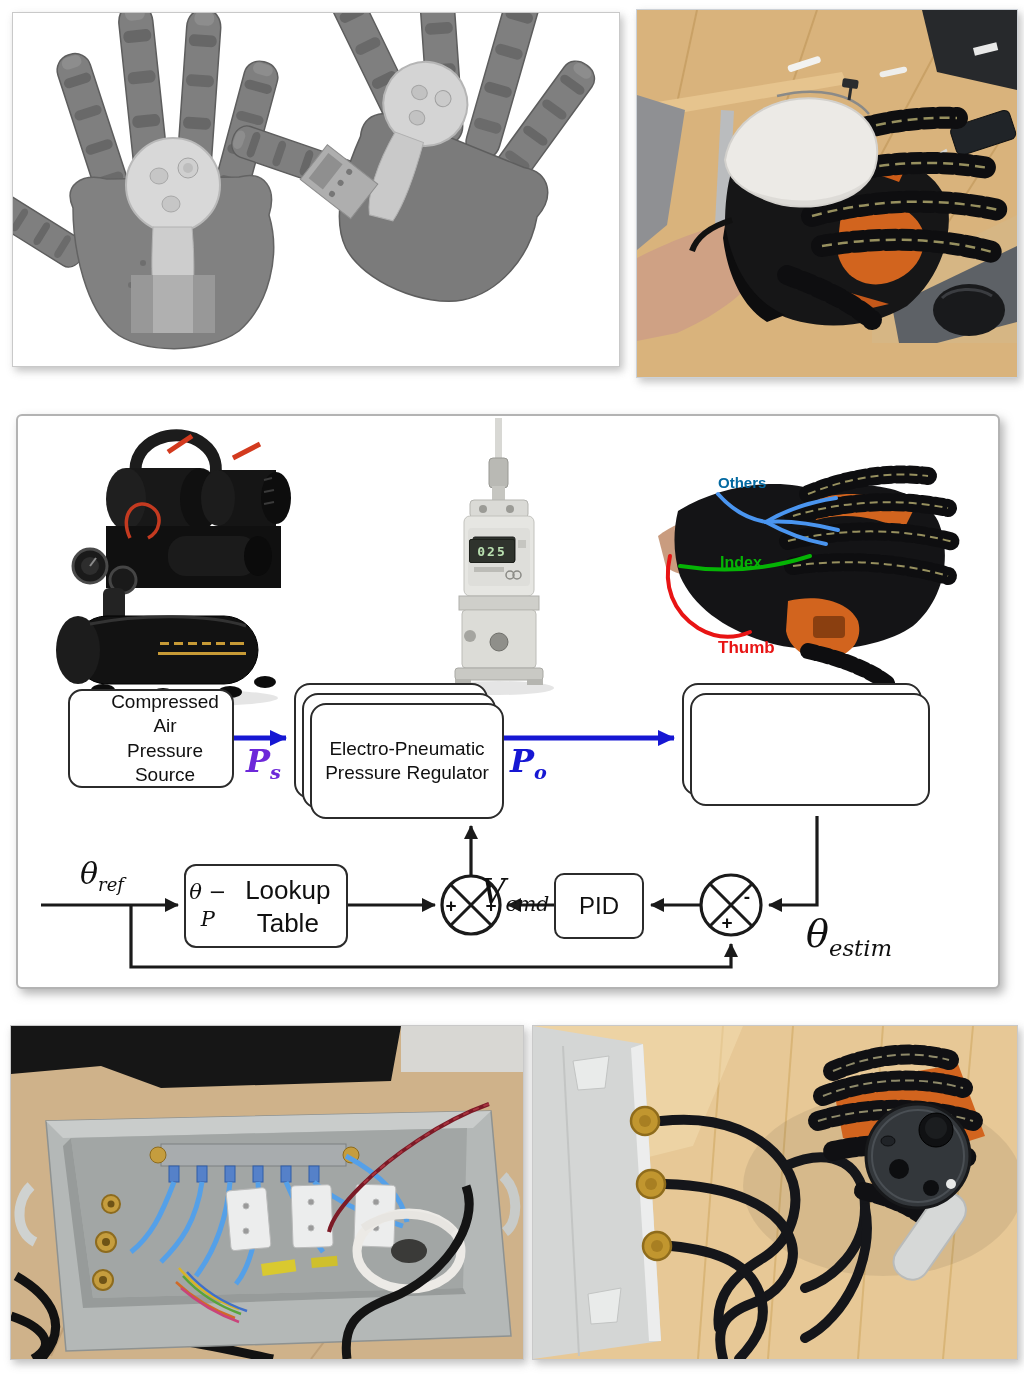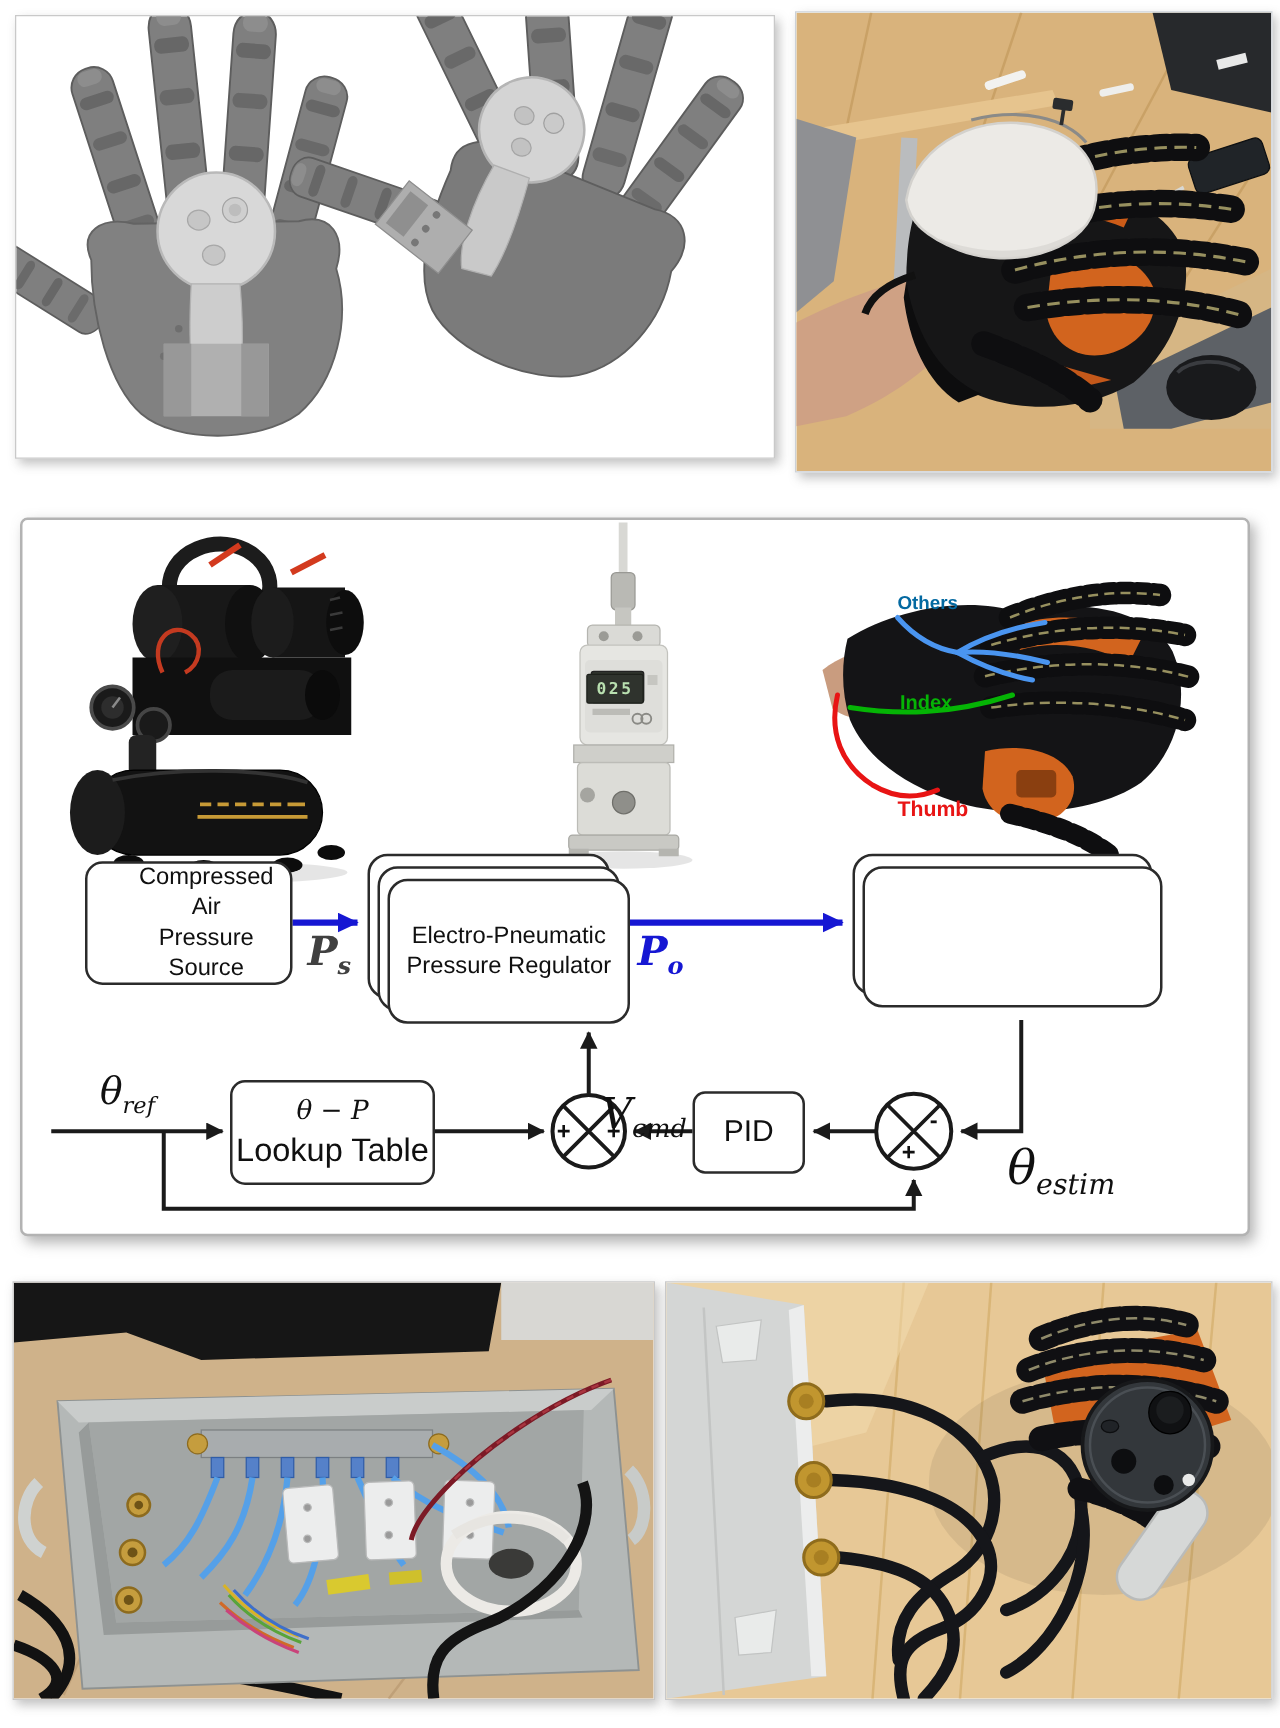--- a/index.html
+++ b/index.html
@@ -16,29 +16,29 @@
   .panel svg{display:block;}
 
   
   .bx,.stackb{position:absolute;background:#fff;border:2.5px solid #2b2b2b;box-sizing:border-box;}
   .bx{border-radius:14px;display:flex;align-items:center;justify-content:center;text-align:center;
       font:400 19px/1.28 "Liberation Sans",sans-serif;color:#101010;white-space:pre-line;z-index:4;}
   .stackb{border-radius:16px;z-index:3;}
   .bx-source{left:50px;top:273px;width:166px;height:99px;padding-left:28px;}
   .bx-reg{left:292px;top:287px;width:194px;height:116px;border-radius:16px;}
   .bx-act{left:680px;top:287px;width:240px;height:113px;border-radius:16px;}
-  .bx-lookup{left:166px;top:448px;width:164px;height:84px;flex-direction:column;border-radius:12px;}
+  .bx-lookup{left:166px;top:448px;width:164px;height:84px;flex-direction:row;border-radius:12px;}
   .bx-pid{left:536px;top:457px;width:90px;height:66px;font-size:24px;border-radius:10px;}
   .lookup-math{font-family:"DejaVu Serif",serif;font-style:italic;font-size:21px;}
   .lookup-sans{font-size:26px;margin-top:2px;}
 
   
   .mlbl{position:absolute;font-family:"DejaVu Serif",serif;font-style:italic;color:#101010;z-index:6;}
   .mlbl sub{font-size:.6em;font-style:italic;}
-  .lbl-ps{left:228px;top:326px;font-size:32px;font-weight:700;color:#404040;}
+  .lbl-ps{left:228px;top:326px;font-size:32px;font-weight:700;color:#6d28d9;}
   .lbl-po{left:492px;top:326px;font-size:32px;font-weight:700;color:#1617d3;}
   .lbl-vcmd{left:463px;top:412px;font-size:34px;margin-top:43px;}
   .lbl-thref{left:62px;top:440px;font-size:30px;}
   .lbl-thestim{left:788px;top:496px;font-size:38px;}
 
   
   .sg{position:absolute;font:700 19px "Liberation Sans",sans-serif;color:#101010;
       transform:translate(-50%,-50%);z-index:6;}
   .sg1l{left:433px;top:490px;} .sg1r{left:473px;top:490px;}
   .sg2r{left:729px;top:481px;} .sg2b{left:709px;top:507px;}

